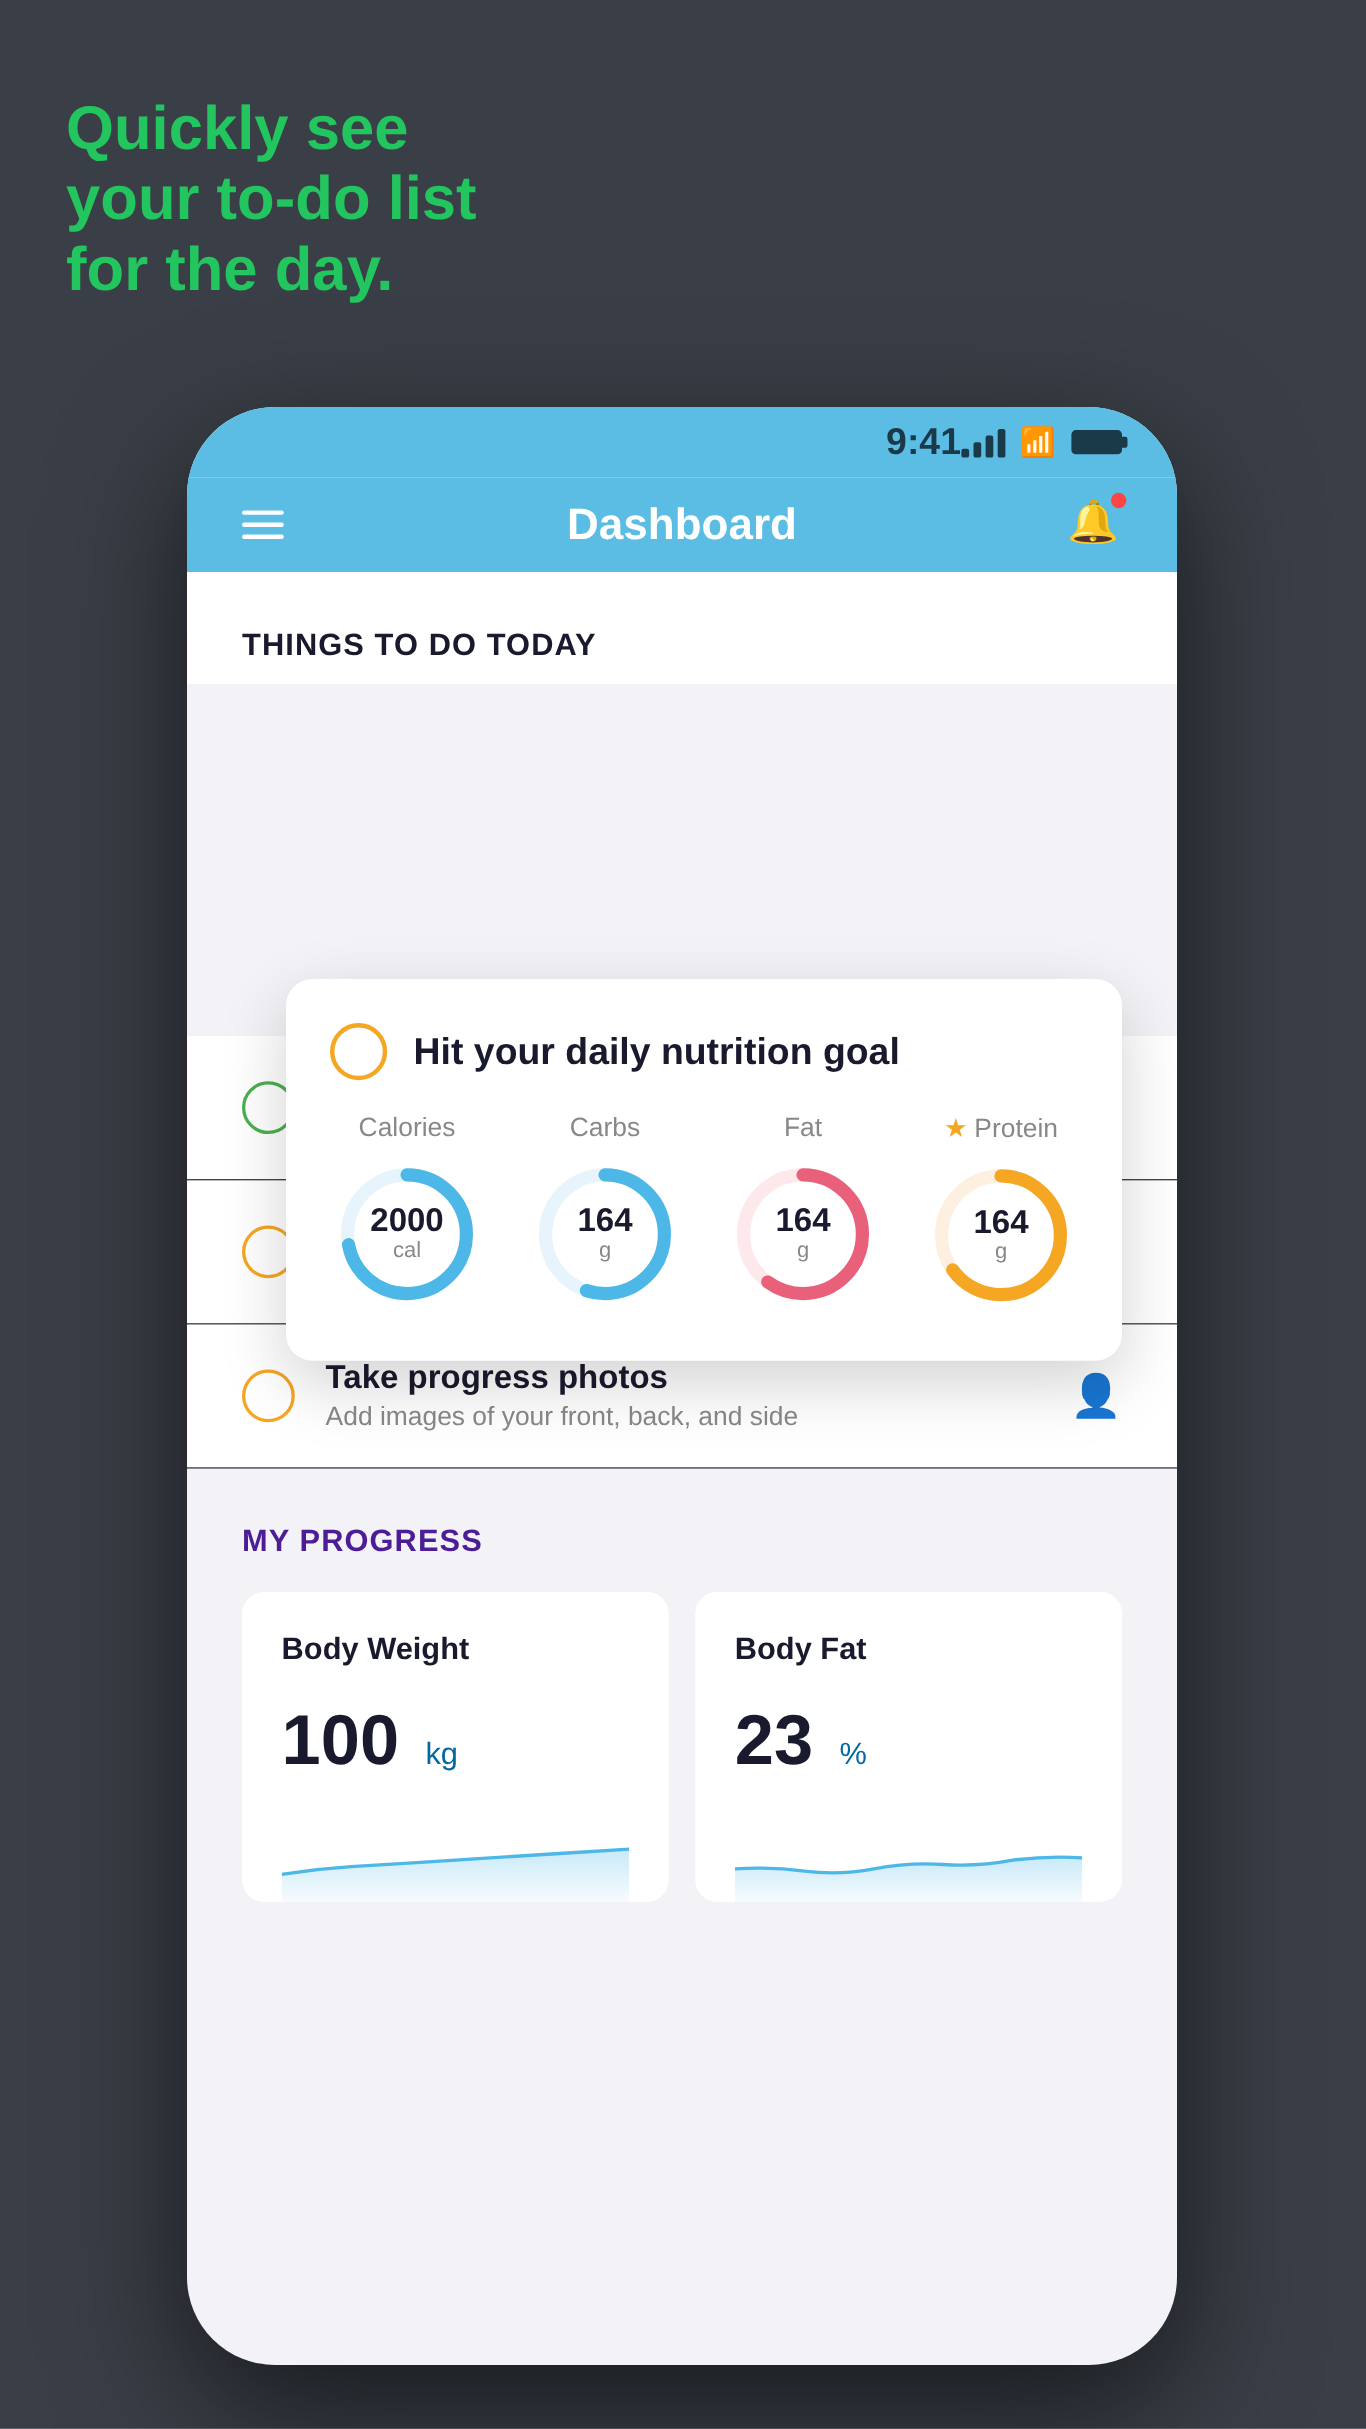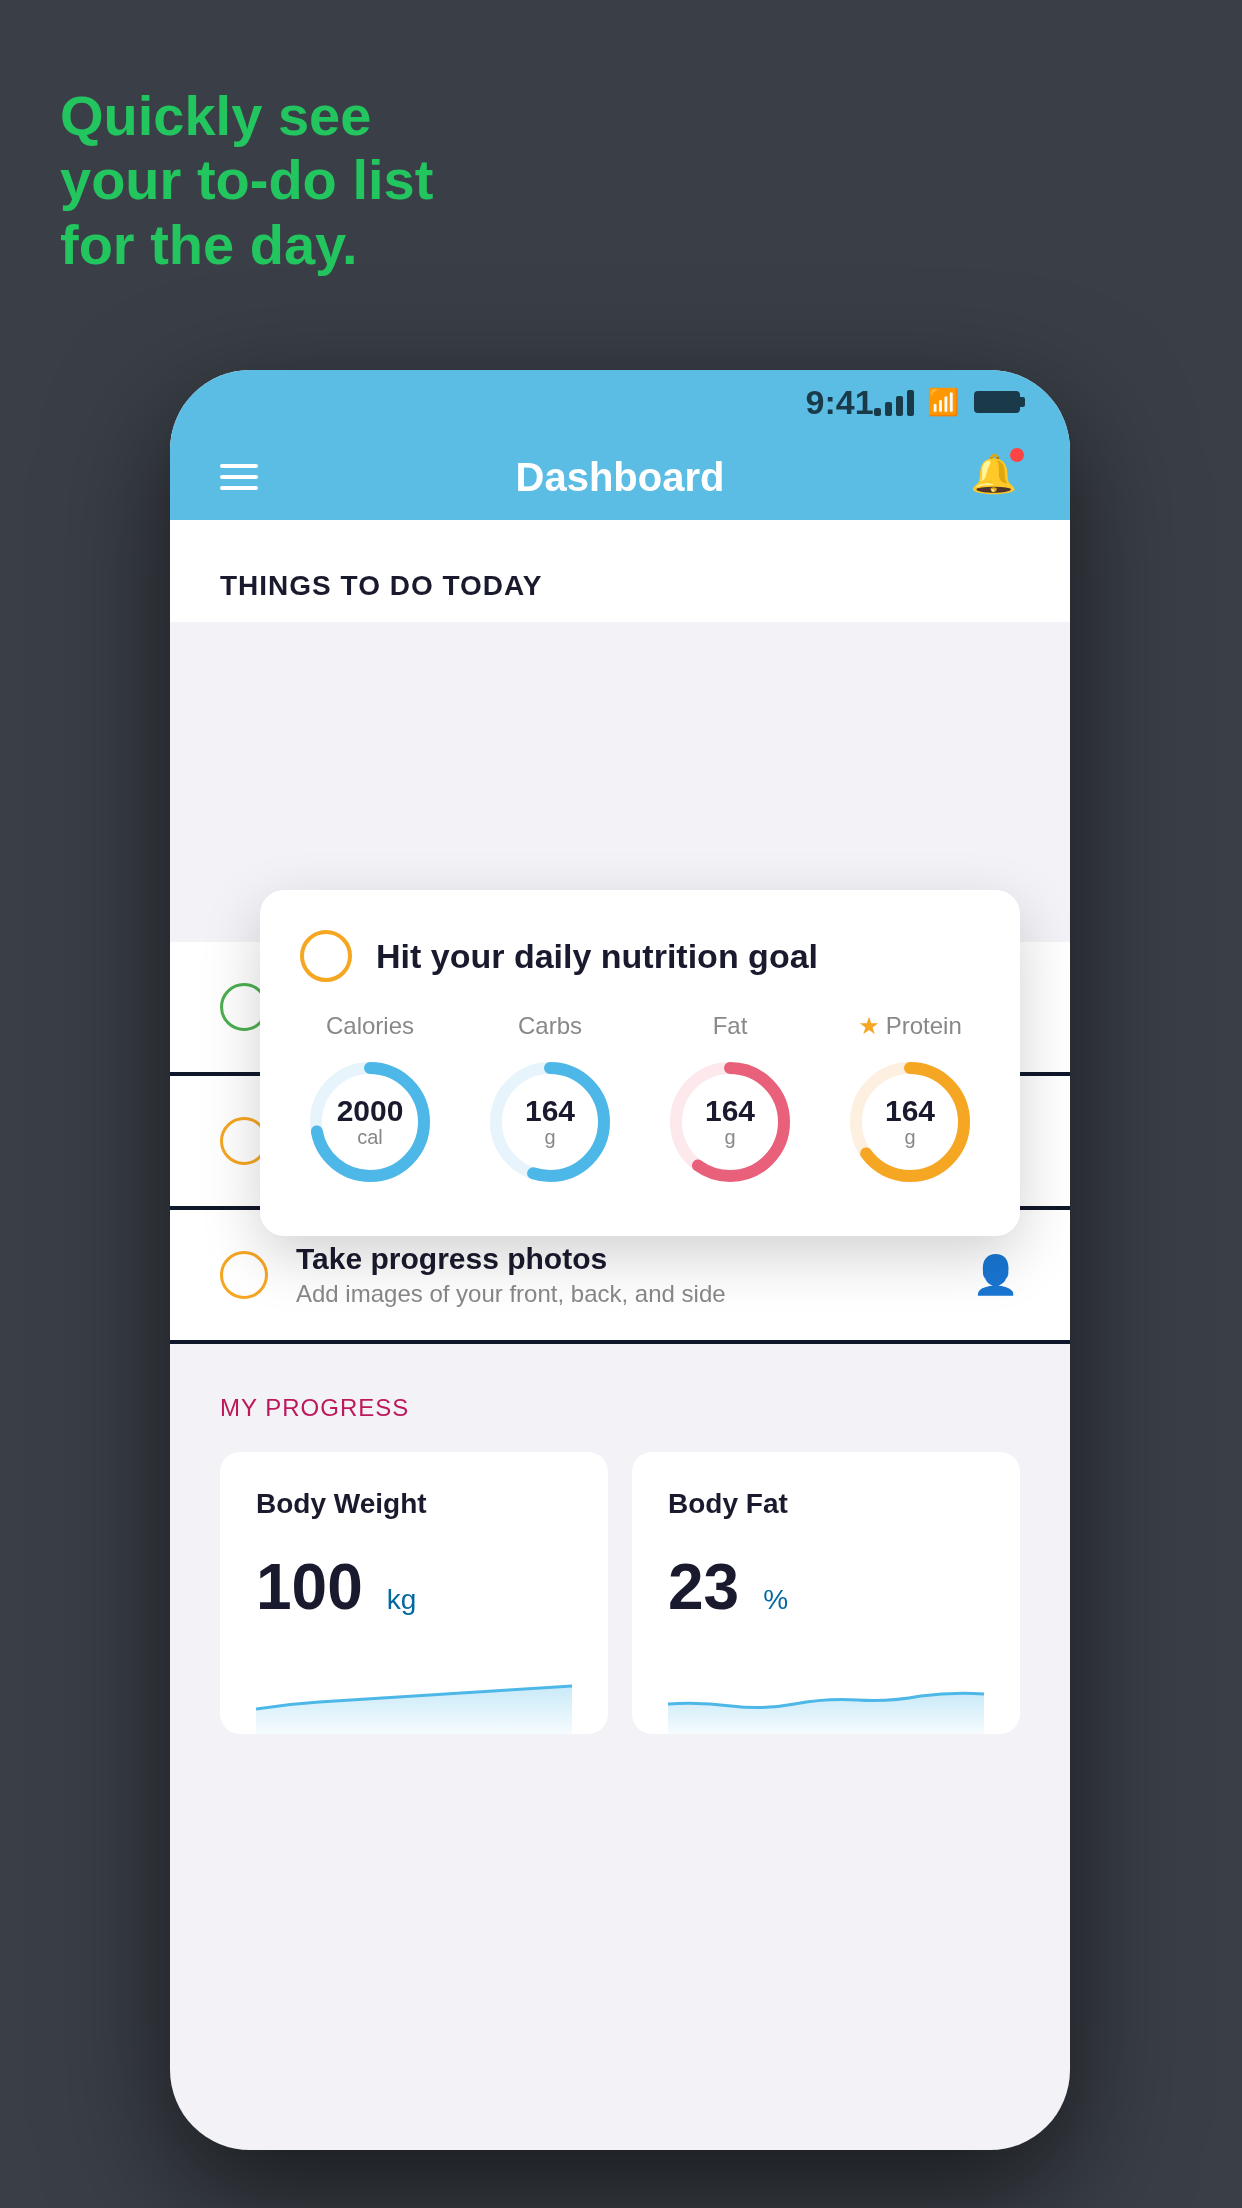--- a/index.html
+++ b/index.html
@@ -244,21 +244,21 @@
 
     
     .todo-list {
       background: #ffffff;
       margin-top: 320px;
     }
     .todo-item {
       display: flex;
       align-items: center;
       padding: 32px 50px;
-      border-bottom: 4px solid #0f172a;
+      border-bottom: 1px solid #0f172a;
       gap: 28px;
       position: relative;
     }
     .todo-circle {
       width: 48px;
       height: 48px;
       border-radius: 50%;
       border: 3.5px solid #4caf50;
       flex-shrink: 0;
       background: transparent;
@@ -286,23 +286,23 @@
       font-size: 38px;
       color: #ccc;
     }
 
     
     .progress-section {
       background: #f2f2f7;
       padding: 50px;
     }
     .progress-title {
-      font-size: 24px;
-      font-weight: 400;
-      color: #be185d;
+      font-size: 28px;
+      font-weight: 700;
+      color: #4c1d95;
       letter-spacing: 1px;
       text-transform: uppercase;
       margin-bottom: 30px;
     }
     .progress-grid {
       display: flex;
       gap: 24px;
     }
     .progress-card {
       flex: 1;

